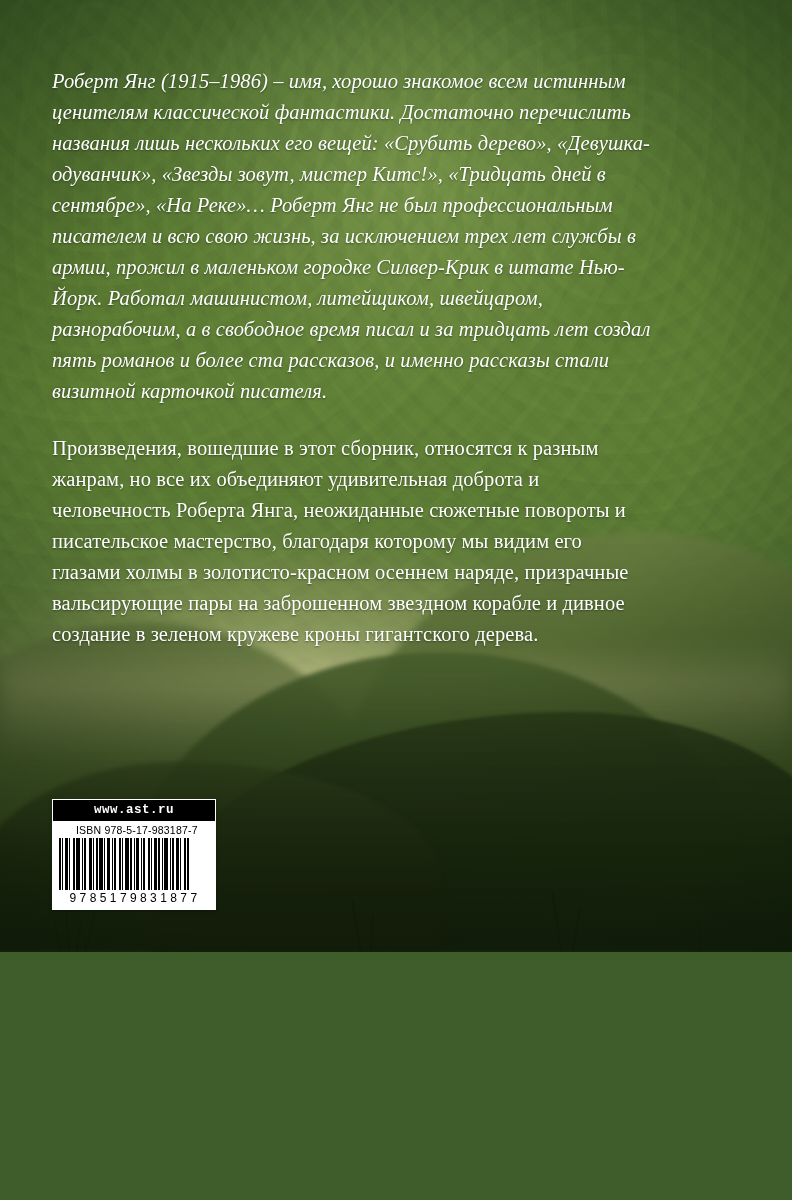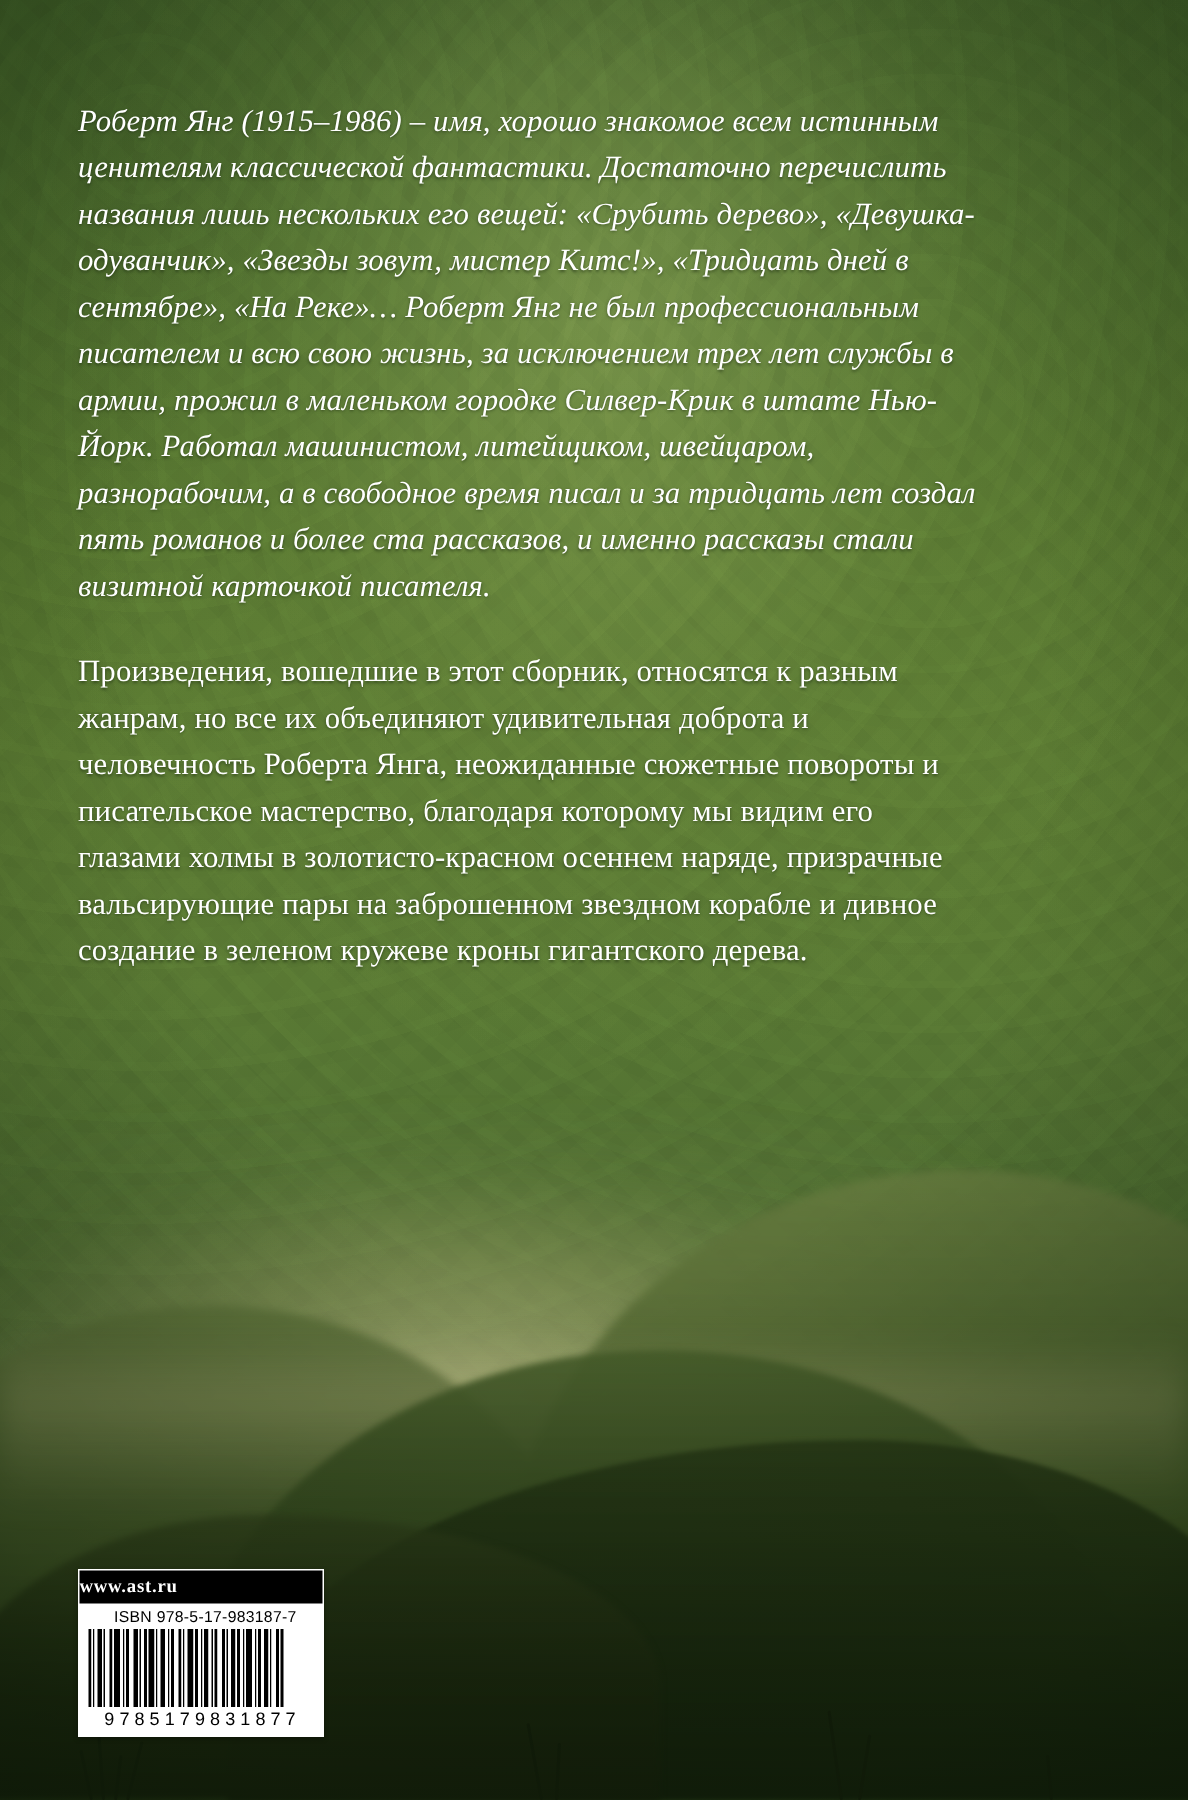--- a/index.html
+++ b/index.html
@@ -10,21 +10,21 @@
     width: 792px;
     height: 1200px;
     overflow: hidden;
     font-family: "Liberation Serif", serif;
     background: #3f5d2a;
   }
 
   #cover {
     position: relative;
     width: 792px;
-    height: 1200px;
+    height: 952px;
     overflow: hidden;
     background: #4a6b2d;
   }
 
   
   .bg-base {
     position: absolute;
     inset: 0;
     background:
       radial-gradient(ellipse 70% 55% at 52% 18%, rgba(150,175,95,0.55) 0%, rgba(110,140,65,0.25) 45%, rgba(70,100,45,0) 75%),
@@ -144,22 +144,22 @@
     bottom: 42px;
     width: 162px;
     background: #ffffff;
     border: 1px solid #ffffff;
     padding: 0;
     box-shadow: 0 1px 3px rgba(0,0,0,0.35);
   }
   .site-bar {
     background: #000000;
     color: #ffffff;
-    text-align: left;
-    font-family: Liberation Serif, serif;
+    text-align: center;
+    font-family: Liberation Mono, monospace;
     font-weight: bold;
     font-size: 12.5px;
     letter-spacing: 0.5px;
     padding: 3px 0 4px 0;
   }
   .isbn-text {
     color: #000000;
     font-family: "Liberation Sans", sans-serif;
     font-size: 10.5px;
     padding: 3px 0 2px 6px;

